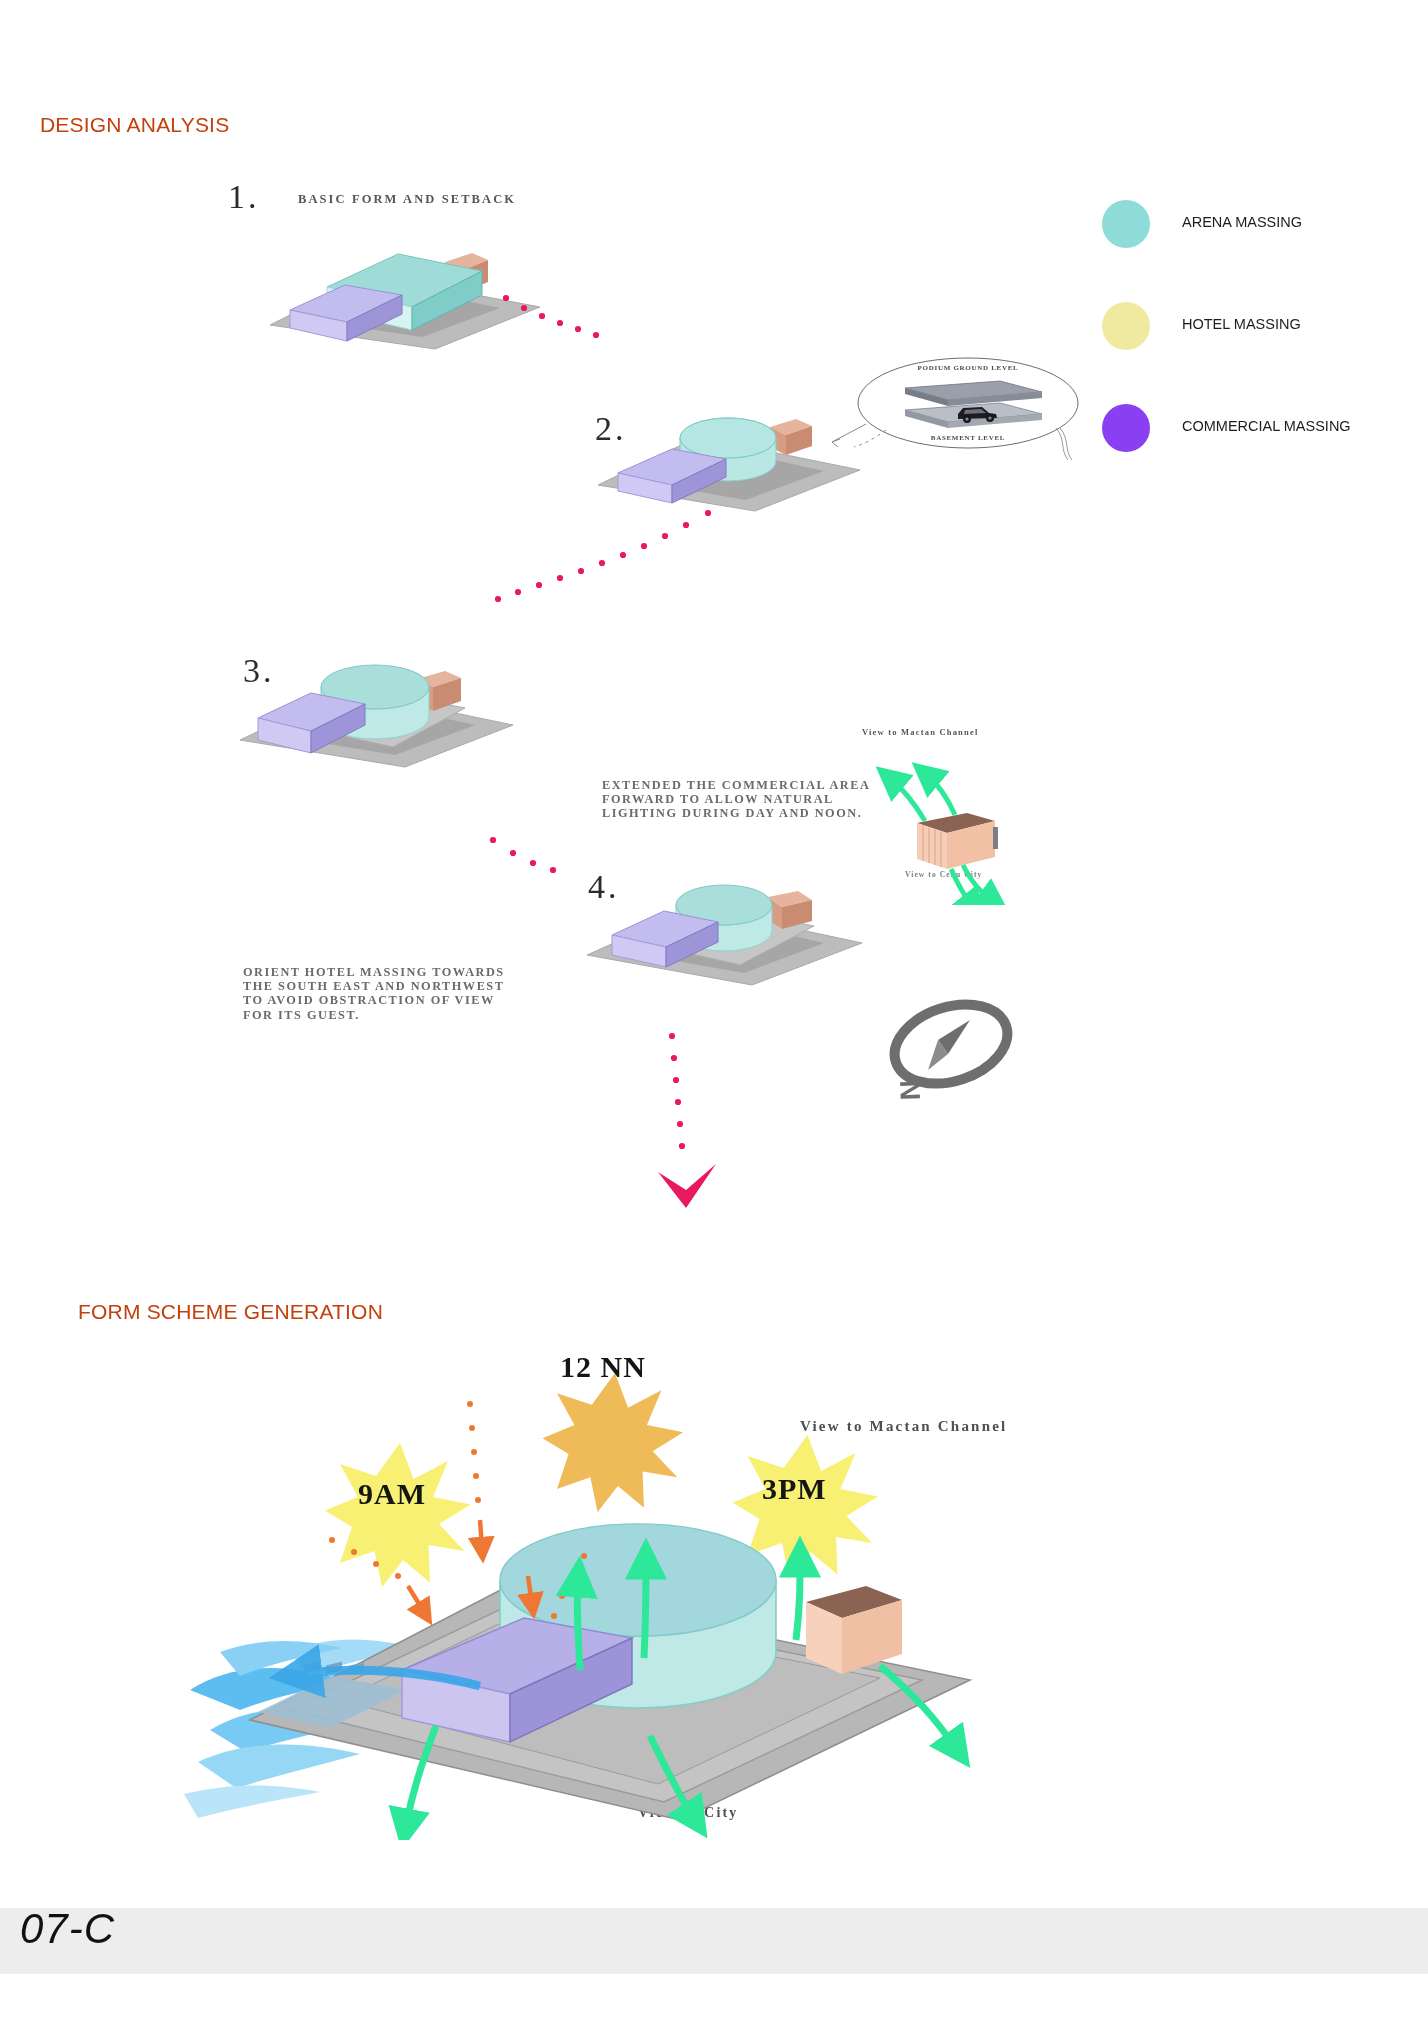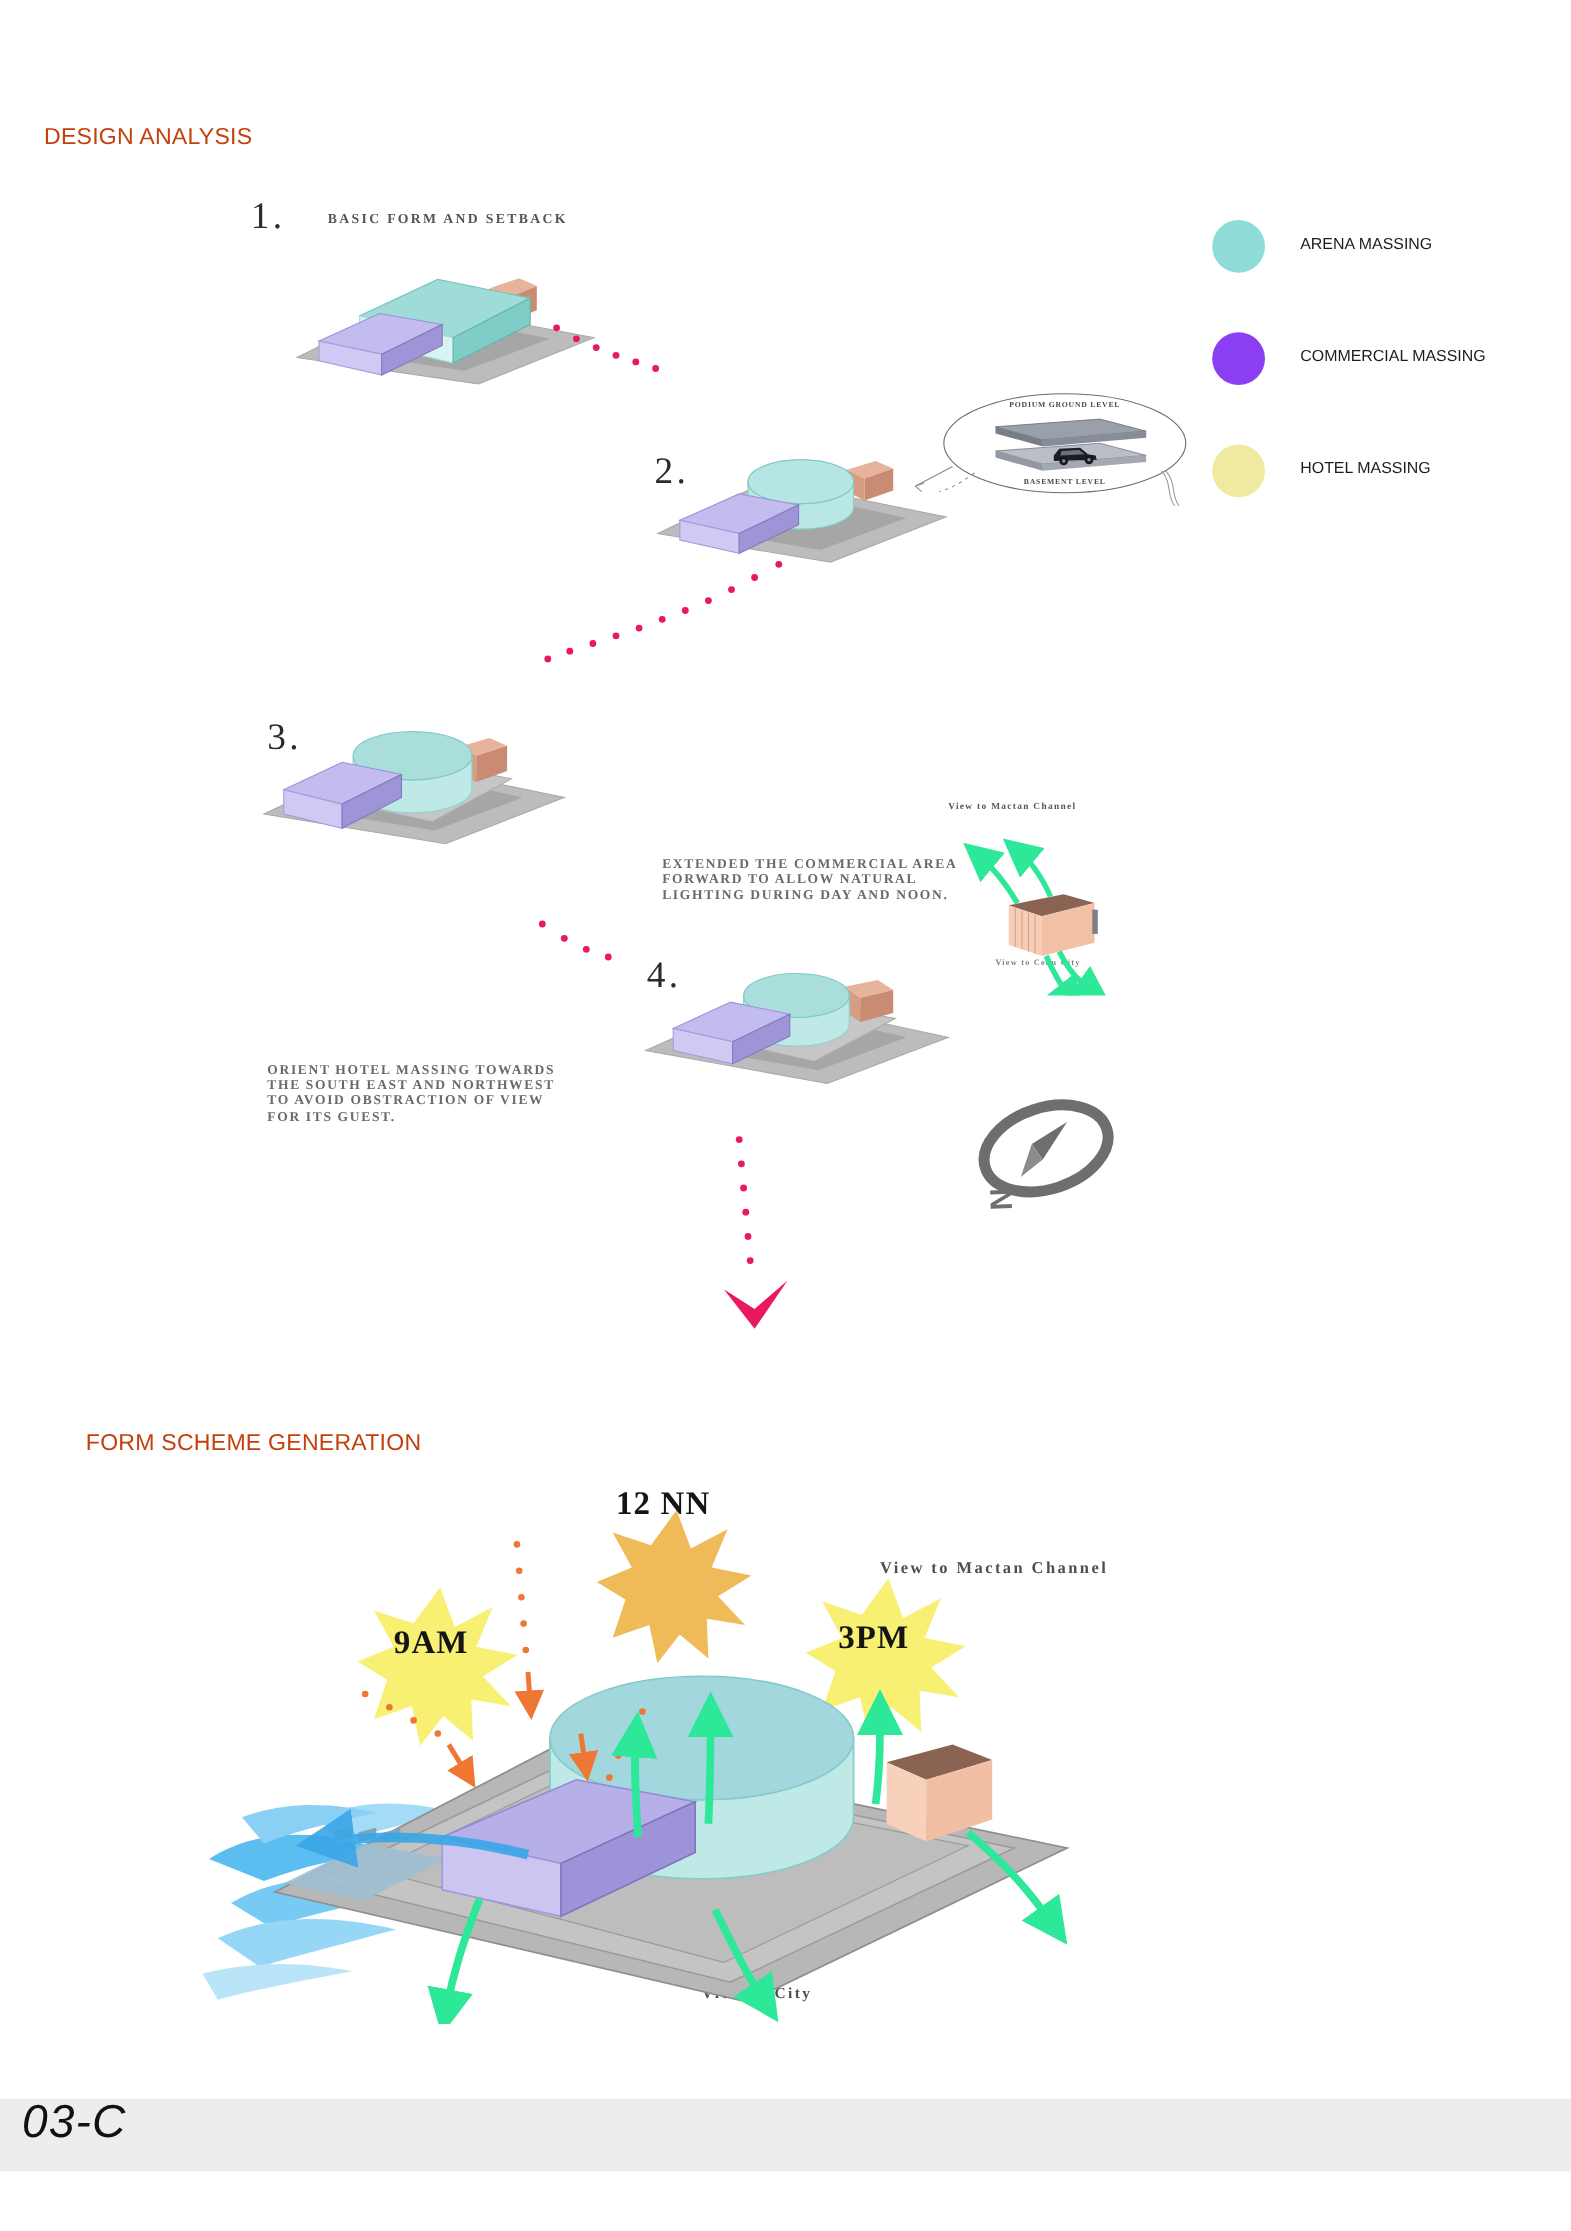--- a/index.html
+++ b/index.html
@@ -104,26 +104,26 @@
   <div class="section-heading" id="heading-design">DESIGN ANALYSIS</div>
 
   <div class="section-heading" id="heading-form">FORM SCHEME GENERATION</div>
 
   <div class="legend">
     <div class="legend-row">
       <div class="legend-dot" style="background:#8ddcd8"></div>
       <div class="legend-label">ARENA MASSING</div>
     </div>
     <div class="legend-row">
+      <div class="legend-dot" style="background:#f0eaa0"></div>
+      <div class="legend-label">HOTEL MASSING</div>
+    </div>
+    <div class="legend-row">
       <div class="legend-dot" style="background:#8b3ff2"></div>
       <div class="legend-label">COMMERCIAL MASSING</div>
-    </div>
-    <div class="legend-row">
-      <div class="legend-dot" style="background:#f0eaa0"></div>
-      <div class="legend-label">HOTEL MASSING</div>
     </div>
   </div>
 
   <div class="step-num" style="left:228px; top:178px;">1.</div>
   <div class="step-title" style="left:298px; top:192px;">BASIC FORM AND SETBACK</div>
 
   <svg class="scene" style="left:250px; top:215px;" width="300" height="135" viewBox="0 0 300 135">
 
     <polygon points="20,110 120,60 290,92 185,134" fill="#bcbcbc" stroke="#a9a9a9" stroke-width="1"></polygon>
     <polygon points="52,104 128,68 250,93 172,122" fill="#a6a6a6"></polygon>
@@ -431,15 +431,15 @@
     <path d="M464,268 C466,226 466,198 466,172" stroke="#2ee89a" stroke-width="7" fill="none" marker-end="url(#ag2)"></path>
     <path d="M616,250 C620,218 620,196 620,170" stroke="#2ee89a" stroke-width="7" fill="none" marker-end="url(#ag2)"></path>
     <path d="M700,276 C736,306 756,330 776,358" stroke="#2ee89a" stroke-width="7" fill="none" marker-end="url(#ag2)"></path>
     <path d="M470,346 C488,382 498,404 514,428" stroke="#2ee89a" stroke-width="7" fill="none" marker-end="url(#ag2)"></path>
     <path d="M256,336 C240,378 232,404 226,436" stroke="#2ee89a" stroke-width="7" fill="none" marker-end="url(#ag2)"></path>
 
     <path d="M300,296 C244,282 182,276 120,284" stroke="#3aa6e8" stroke-width="9" fill="none" marker-end="url(#ablue)" opacity=".9"></path>
   </svg>
 
   <div class="footer-bar"></div>
-  <div class="footer-label">03-C</div>
+  <div class="footer-label">07-C</div>
 
 </div>
 
 </body></html>

